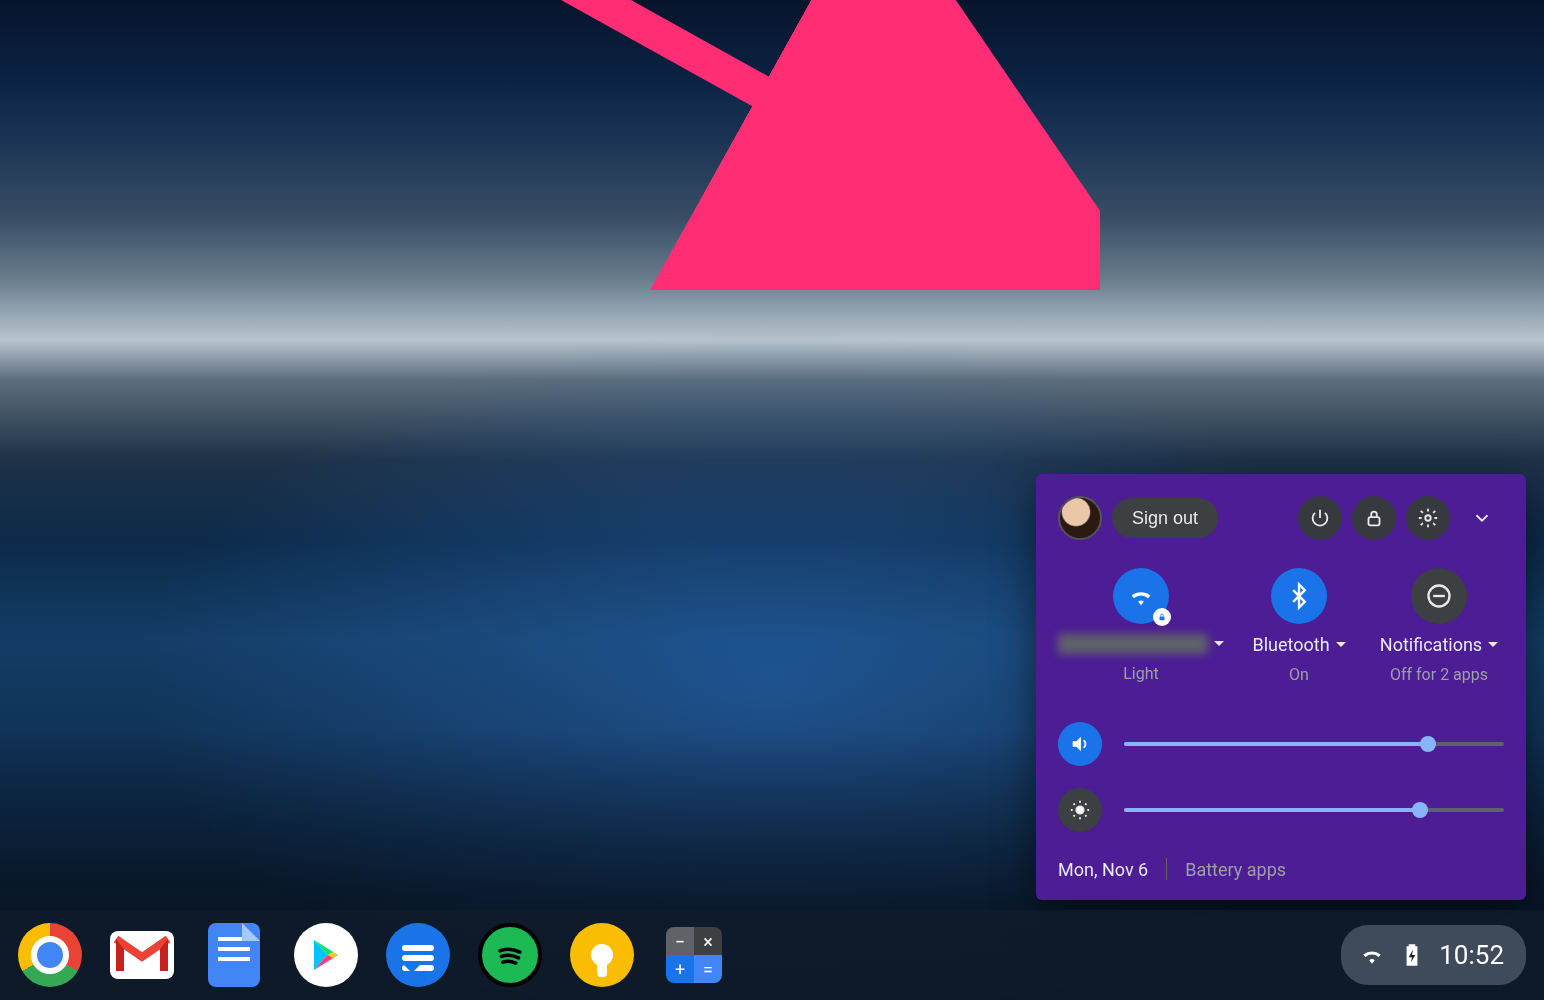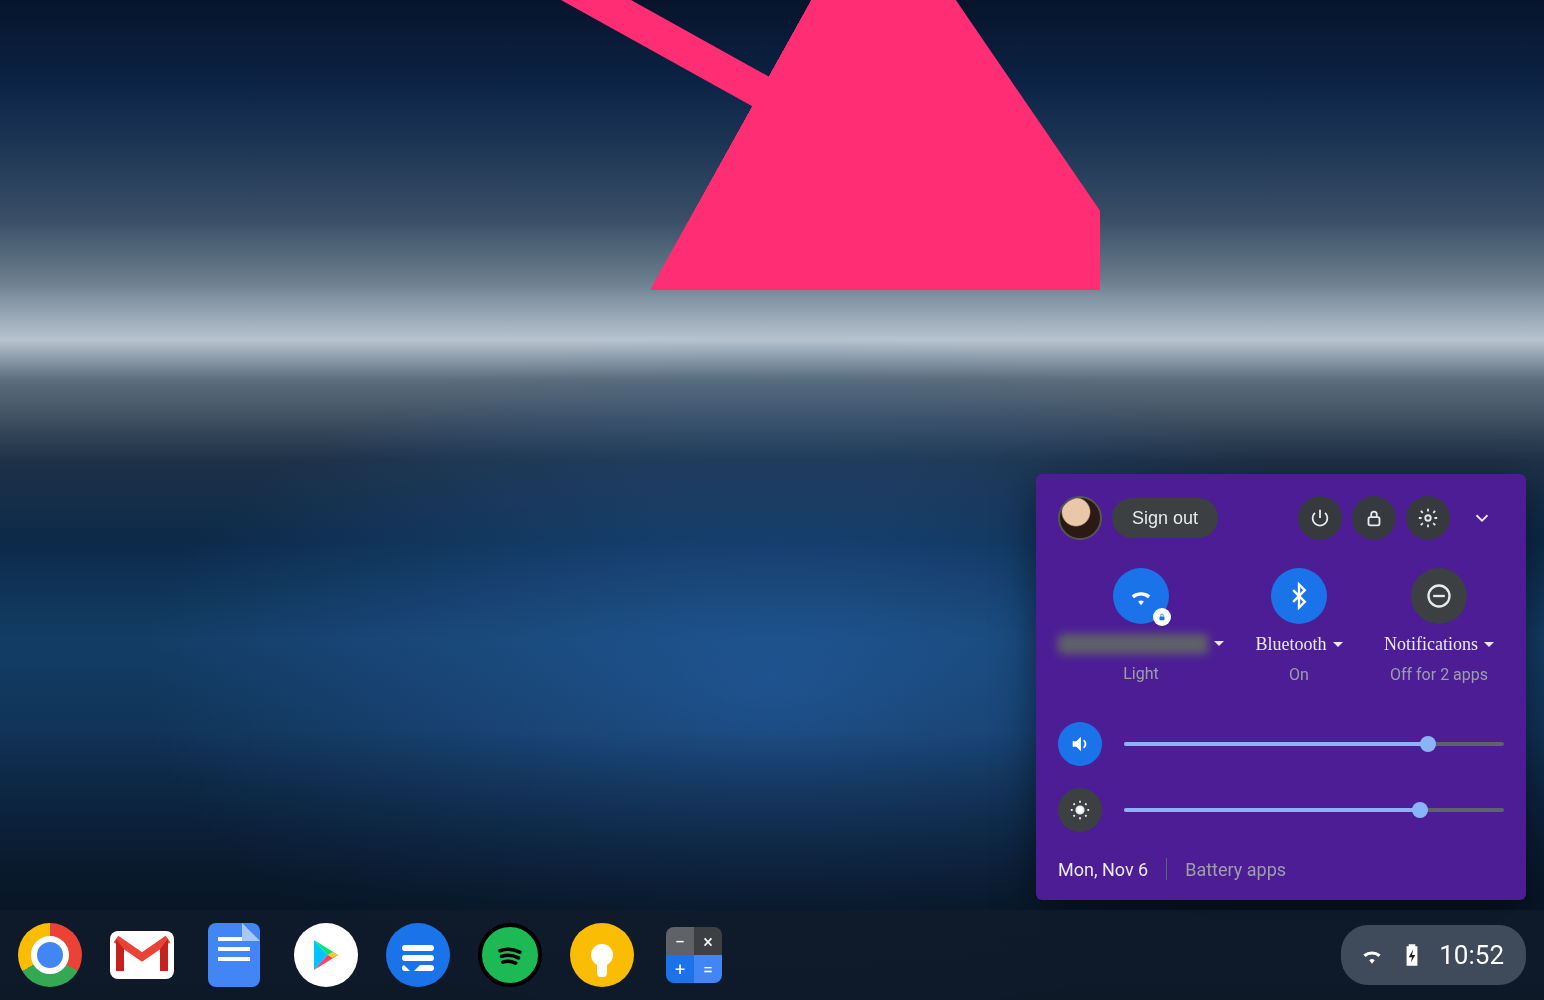--- a/index.html
+++ b/index.html
@@ -100,21 +100,21 @@
   .hicon{ width:44px; height:44px; border-radius:50%; background:#36393d; display:flex; align-items:center; justify-content:center; cursor:pointer;}
   .hicon.plain{ background:transparent;}
   .hicon svg{ width:22px; height:22px; stroke:#e8eaed; fill:none; stroke-width:2;}
 
   .tiles{ display:grid; grid-template-columns:repeat(3,1fr); gap:10px 10px; margin-top:28px;}
   .tile{ display:flex; flex-direction:column; align-items:center; gap:10px;}
   .tile-btn{ width:56px; height:56px; border-radius:50%; display:flex; align-items:center; justify-content:center; cursor:pointer; position:relative;}
   .tile-btn.on{ background:#1a73e8;}
   .tile-btn.off{ background:#3c4043;}
   .tile-btn svg{ width:28px; height:28px; }
-  .tile-label{ font-size:18px; color:#e8eaed; display:flex; align-items:center; gap:6px;font-family:Liberation Serif, serif;}
+  .tile-label{ font-size:18px; color:#e8eaed; display:flex; align-items:center; gap:6px;}
   .tile-sub{ font-size:16px; color:#9aa0a6;}
   .caret{ width:0;height:0;border:5px solid transparent;border-top-color:#e8eaed; margin-top:4px;}
 
   .wifi-name{ filter: blur(5px); background:#5f6368; color:#5f6368; width:150px; height:20px; border-radius:3px;}
 
   .sliders{ margin-top:28px; display:flex; flex-direction:column; gap:22px;}
   .slider-row{ display:flex; align-items:center; gap:22px;}
   .sicon{ width:44px; height:44px; border-radius:50%; display:flex; align-items:center; justify-content:center;}
   .sicon.on{ background:#1a73e8;} .sicon.off{ background:#3c4043;}
   .sicon svg{ width:22px; height:22px; fill:#fff;}

